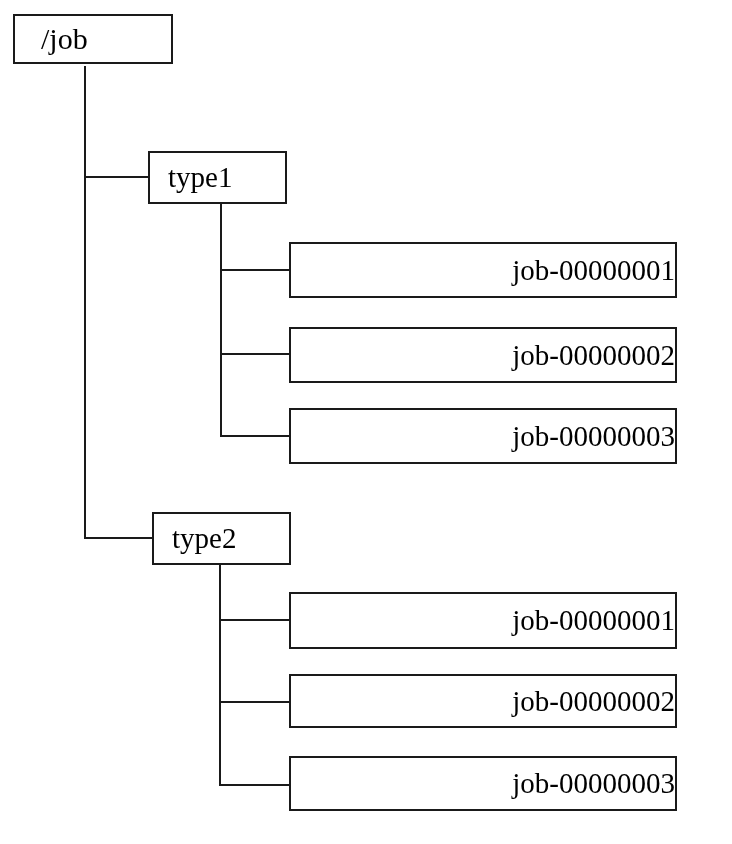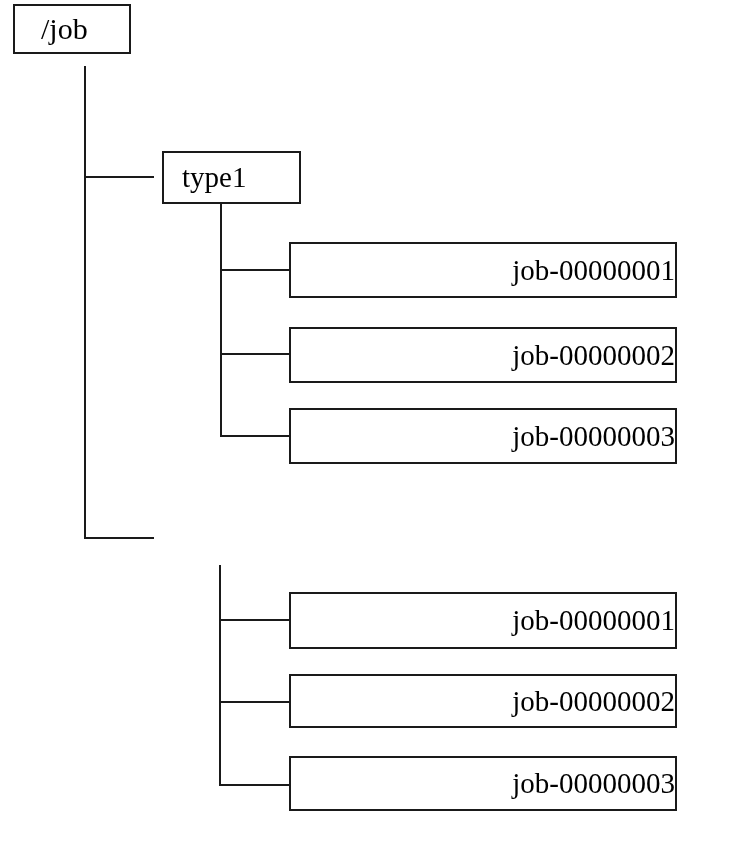--- a/index.html
+++ b/index.html
@@ -28,36 +28,36 @@
     line-height: 1;
     white-space: nowrap;
     z-index: 2;
   }
   .node-label {
     display: block;
   }
   
   .node-root {
     left: 13px;
-    top: 4px;
-    width: 118px;
+    top: 14px;
+    width: 160px;
     height: 50px;
     font-size: 30px;
     justify-content: flex-start;
     padding-left: 26px;
   }
   
   .node-type {
     width: 139px;
     height: 53px;
     font-size: 29px;
     justify-content: flex-start;
     padding-left: 18px;
   }
-  .node-type1 { left: 162px; top: 151px; }
+  .node-type1 { left: 148px; top: 151px; }
   .node-type2 { left: 152px; top: 512px; }
   
   .node-job {
     left: 289px;
     width: 388px;
     height: 56px;
     font-size: 29px;
     justify-content: flex-end;
   }
   .job-t1-1 { top: 242px; }
@@ -121,20 +121,23 @@
   <div class="node-box node-job job-t1-1">
     <span class="node-label">job-00000001</span>
   </div>
   <div class="node-box node-job job-t1-2">
     <span class="node-label">job-00000002</span>
   </div>
   <div class="node-box node-job job-t1-3">
     <span class="node-label">job-00000003</span>
   </div>
 
+  <div class="node-box node-type node-type2">
+    <span class="node-label">type2</span>
+  </div>
 
   <div class="node-box node-job job-t2-1">
     <span class="node-label">job-00000001</span>
   </div>
   <div class="node-box node-job job-t2-2">
     <span class="node-label">job-00000002</span>
   </div>
   <div class="node-box node-job job-t2-3">
     <span class="node-label">job-00000003</span>
   </div>

